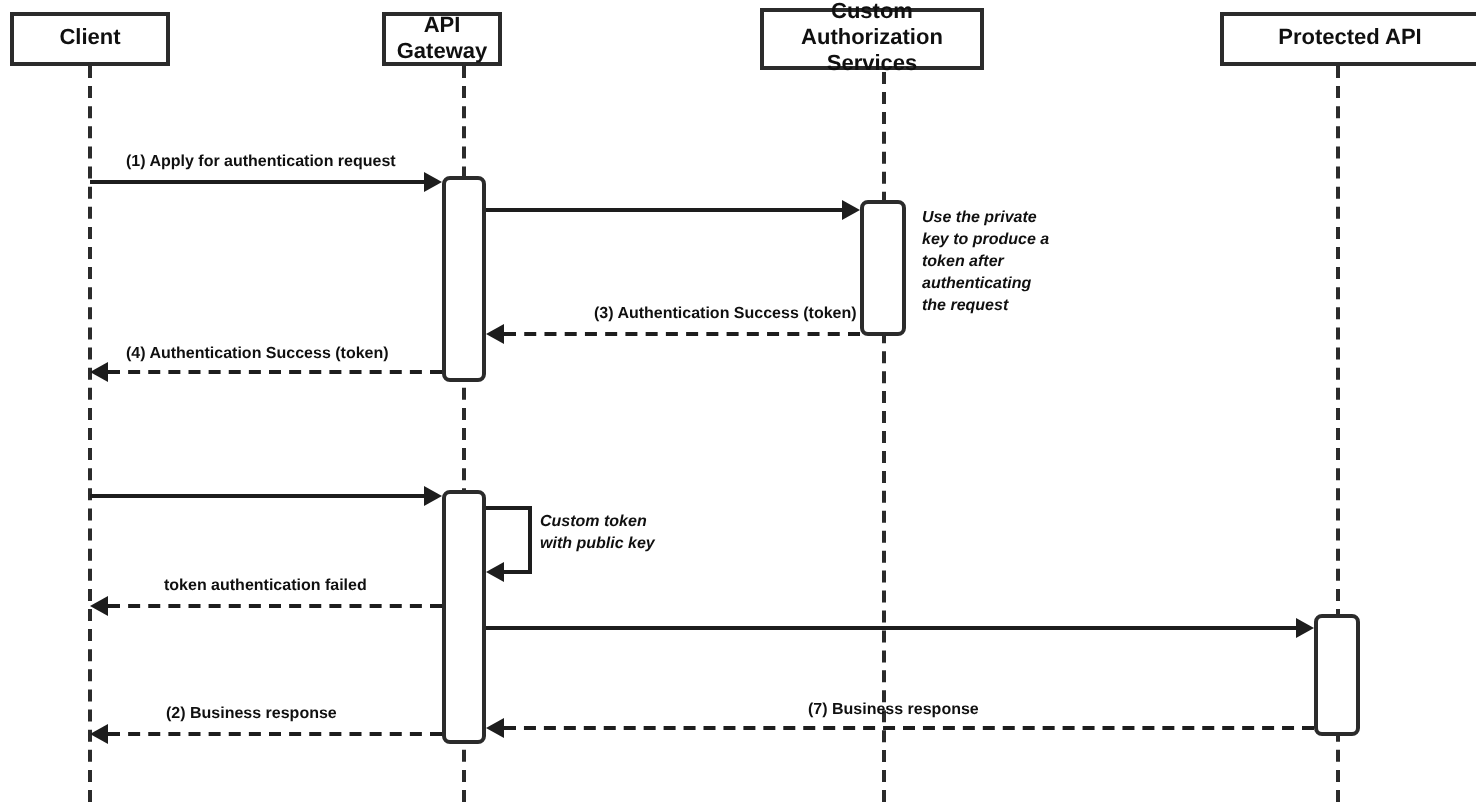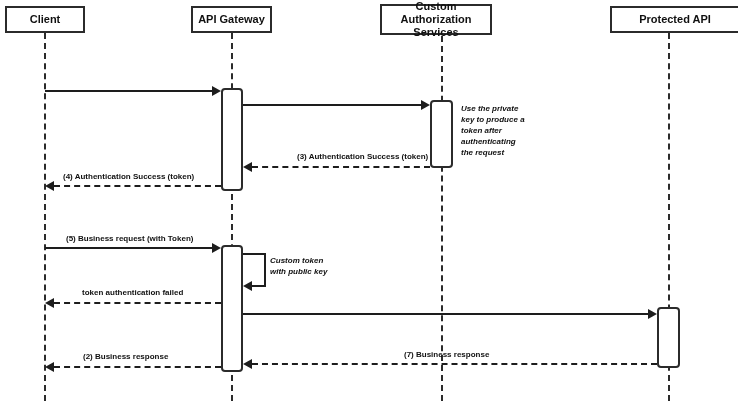--- a/index.html
+++ b/index.html
@@ -115,55 +115,55 @@
 
   <div class="lifeline" style="left:44px; top:33px; height:368px;"></div>
   <div class="lifeline" style="left:231px; top:33px; height:368px;"></div>
   <div class="lifeline" style="left:441px; top:36px; height:365px;"></div>
   <div class="lifeline" style="left:668px; top:33px; height:368px;"></div>
 
   <div class="participant-box" style="left:5px; top:6px; width:80px; height:27px;">
     <span>Client</span>
   </div>
 
-  <div class="participant-box" style="left:191px; top:6px; width:81px; height:27px;">
+  <div class="participant-box" style="left:191px; top:6px; width:60px; height:27px;">
     <span>API Gateway</span>
   </div>
 
   <div class="participant-box" style="left:380px; top:4px; width:112px; height:31px;">
     <span>Custom Authorization Services</span>
   </div>
 
   <div class="participant-box" style="left:610px; top:6px; width:130px; height:27px;">
     <span>Protected API</span>
   </div>
 
   <div class="activation" style="left:221px; top:88px; width:22px; height:103px;"></div>
 
   <div class="activation" style="left:430px; top:100px; width:23px; height:68px;"></div>
 
   <div class="activation" style="left:221px; top:245px; width:22px; height:127px;"></div>
 
   <div class="activation" style="left:657px; top:307px; width:23px; height:61px;"></div>
 
+  <div class="msg-label" style="left:63px; top:76px;">(1) Apply for authentication request</div>
   <div class="msg-line" style="left:45px; top:90px; width:167px;"></div>
   <div class="arrow-head right" style="left:212px; top:86px;"></div>
 
   <div class="msg-line" style="left:243px; top:104px; width:178px;"></div>
   <div class="arrow-head right" style="left:421px; top:100px;"></div>
 
   <div class="msg-label" style="left:277px; top:152px;margin-left:20px;">(3) Authentication Success (token)</div>
   <div class="msg-line dashed" style="left:252px; top:166px; width:178px;"></div>
   <div class="arrow-head left" style="left:243px; top:162px;"></div>
 
   <div class="msg-label" style="left:63px; top:172px;text-align:center;">(4) Authentication Success (token)</div>
   <div class="msg-line dashed" style="left:54px; top:185px; width:167px;"></div>
   <div class="arrow-head left" style="left:45px; top:181px;"></div>
 
-  <div class="msg-label" style="left:66px; top:234px;">(5) Business request (with Token)</div>
   <div class="msg-line" style="left:45px; top:247px; width:167px;"></div>
   <div class="arrow-head right" style="left:212px; top:243px;"></div>
 
   <div class="selfcall-top" style="left:243px; top:253px; width:23px;"></div>
   <div class="selfcall-right" style="left:264px; top:253px; height:33px;"></div>
   <div class="selfcall-bottom" style="left:252px; top:285px; width:14px;"></div>
   <div class="arrow-head left" style="left:243px; top:281px;"></div>
   <div class="note-text" style="left:270px; top:256px;">Custom token</div>
   <div class="note-text" style="left:270px; top:267px;">with public key</div>
 

